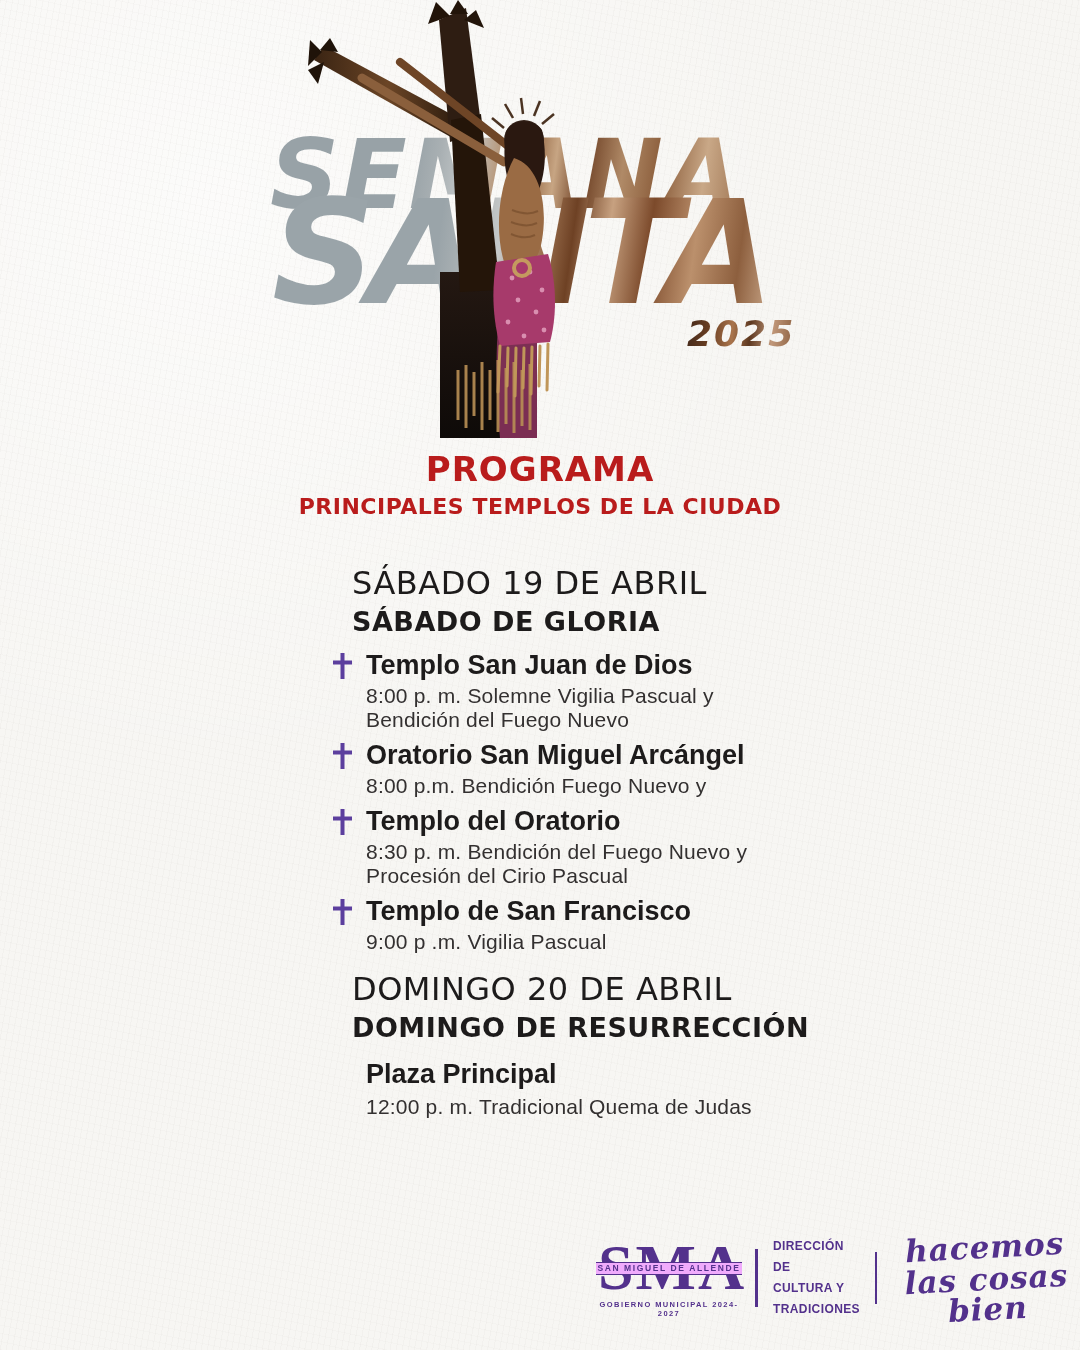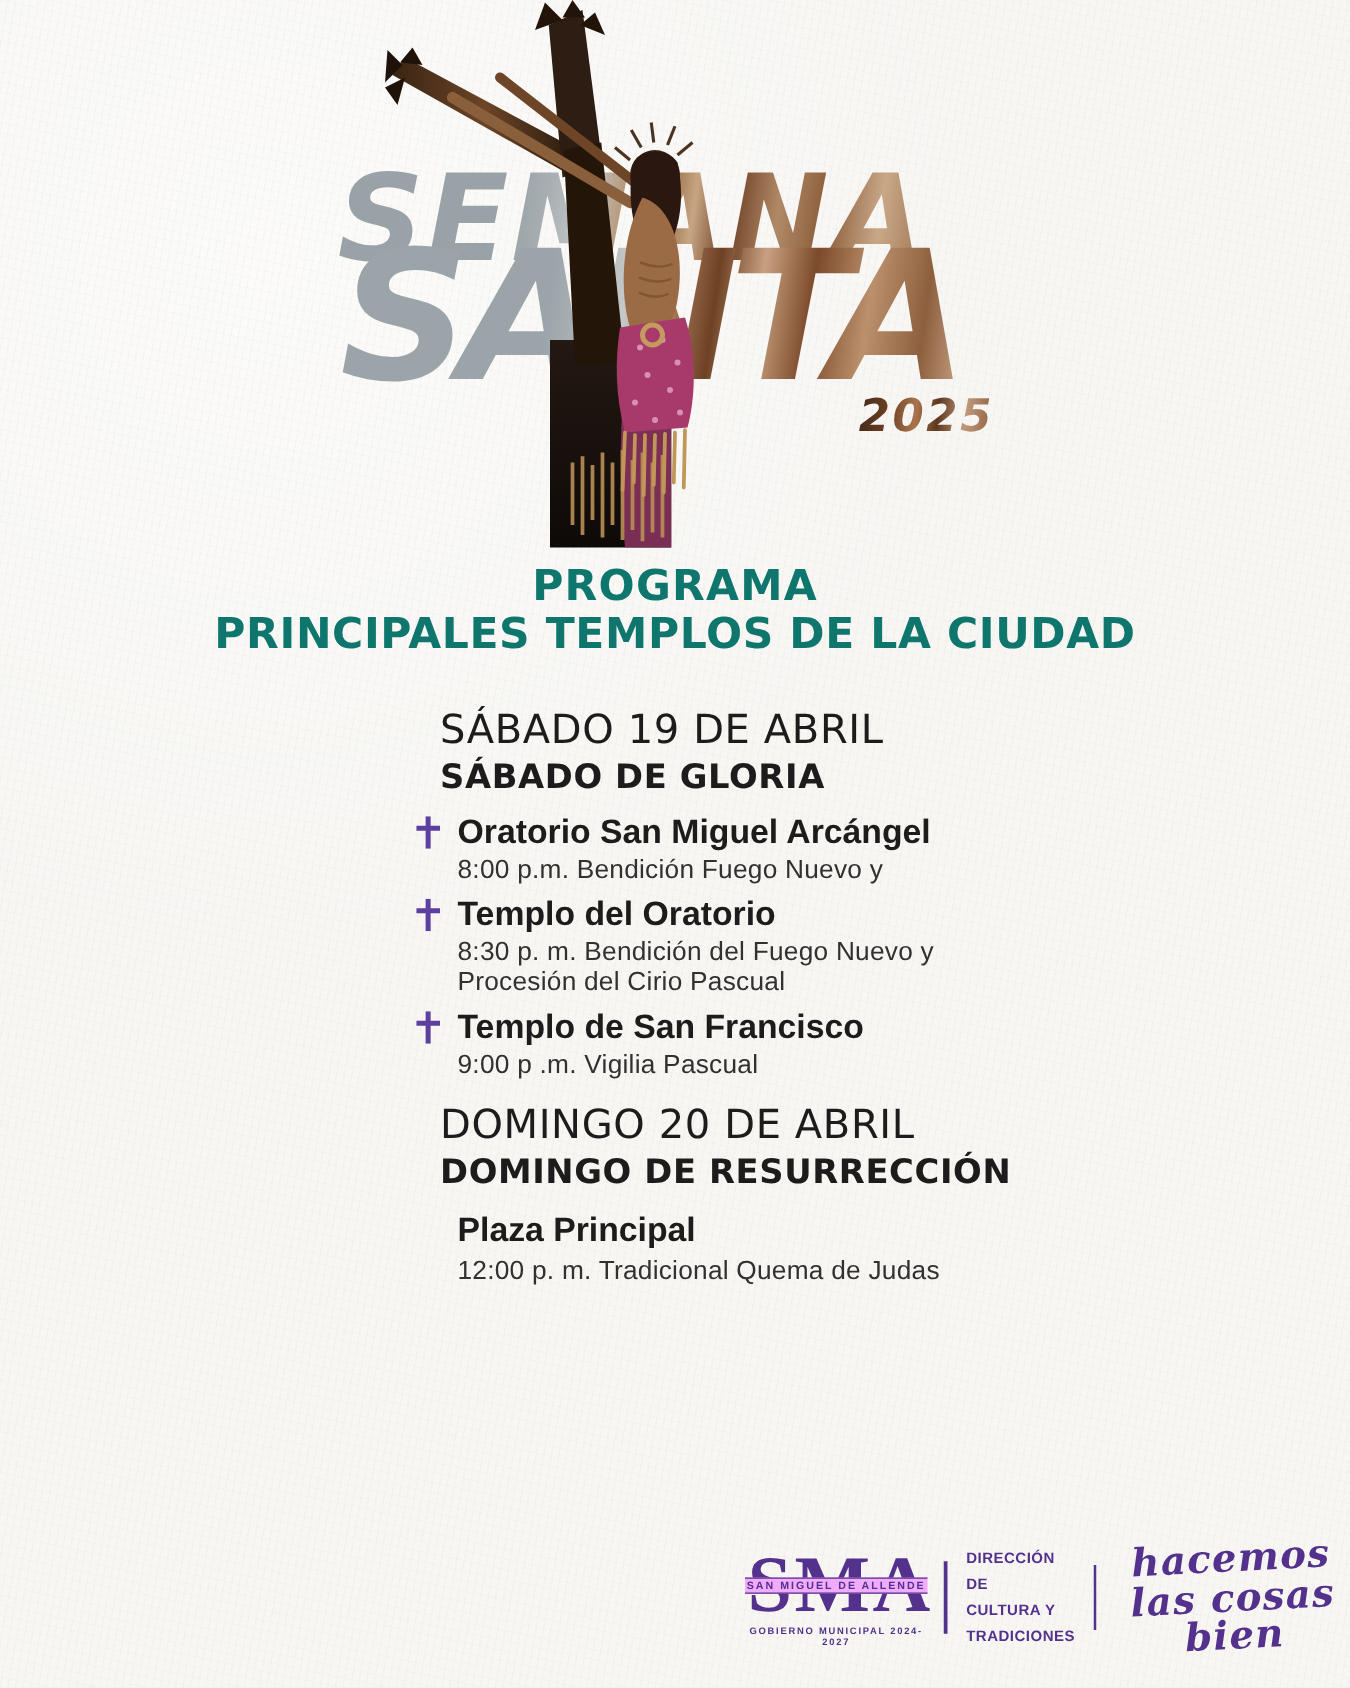--- a/index.html
+++ b/index.html
@@ -43,24 +43,24 @@
     font-size:36px;line-height:1;letter-spacing:2px;
     -webkit-background-clip:text;background-clip:text;color:transparent;
     background-image:linear-gradient(95deg,
       #44291a 0%, #6b3f22 22%, #a9744c 42%, #5d3820 58%, #c1987a 78%, #8a5e3e 100%);
   }
   .crucifix{position:absolute;left:308px;top:0;z-index:2;}
 
   
   .program-head{
     position:absolute;left:0;right:0;top:450px;text-align:center;z-index:3;
-    color:#0f766e;font-family:"DejaVu Sans",sans-serif;
+    color:#b91c1c;font-family:"DejaVu Sans",sans-serif;
   }
   .program-title{font-size:34px;font-weight:bold;letter-spacing:1px;line-height:38px;}
-  .program-sub{font-size:34px;font-weight:bold;letter-spacing:0.5px;line-height:34px;margin-top:2px;}
+  .program-sub{font-size:22px;font-weight:bold;letter-spacing:0.5px;line-height:34px;margin-top:2px;}
 
   
   .schedule{position:absolute;left:352px;top:562px;width:480px;z-index:3;color:#1d1b1b;}
   .day-title{
     font-family:"DejaVu Sans",sans-serif;font-weight:normal;
     font-size:32px;line-height:42px;letter-spacing:0.5px;
   }
   .day-sub{
     font-family:"DejaVu Sans",sans-serif;font-weight:bold;
     font-size:27px;line-height:30px;letter-spacing:0.5px;margin-top:3px;
@@ -200,20 +200,30 @@
     <div class="program-sub">PRINCIPALES TEMPLOS DE LA CIUDAD</div>
   </div>
 
   <div class="schedule">
 
     <div class="section section-1">
       <div class="day-title">SÁBADO 19 DE ABRIL</div>
       <div class="day-sub">SÁBADO DE GLORIA</div>
       <div class="events">
 
+        <div class="event">
+          <span class="cross">
+            <svg width="19" height="26" viewBox="0 0 19 26">
+                <path d="M7.5 0h4v7.5H19v4h-7.5V26h-4V11.5H0v-4h7.5z" fill="#5c3f9e"></path>
+              </svg>
+          </span>
+          <div class="venue">Templo San Juan de Dios</div>
+          <div class="detail">8:00 p. m. Solemne Vigilia Pascual y</div>
+          <div class="detail">Bendición del Fuego Nuevo</div>
+        </div>
 
         <div class="event">
           <span class="cross">
             <svg width="19" height="26" viewBox="0 0 19 26">
                 <path d="M7.5 0h4v7.5H19v4h-7.5V26h-4V11.5H0v-4h7.5z" fill="#5c3f9e"></path>
               </svg>
           </span>
           <div class="venue">Oratorio San Miguel Arcángel</div>
           <div class="detail">8:00 p.m. Bendición Fuego Nuevo y</div>
         </div>

